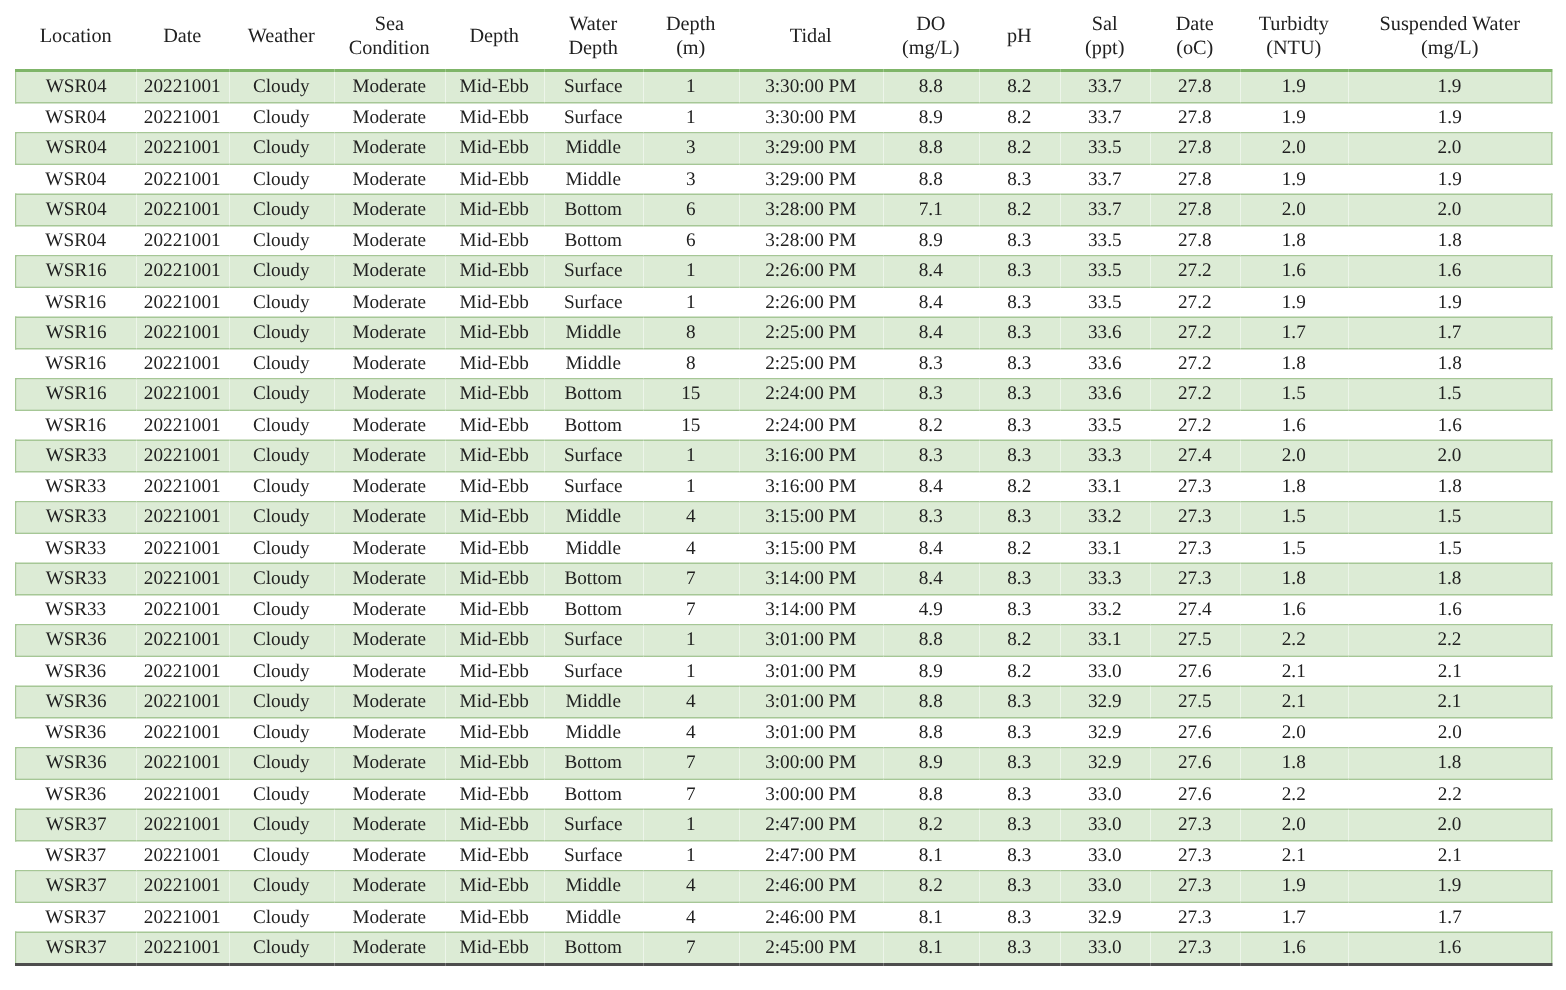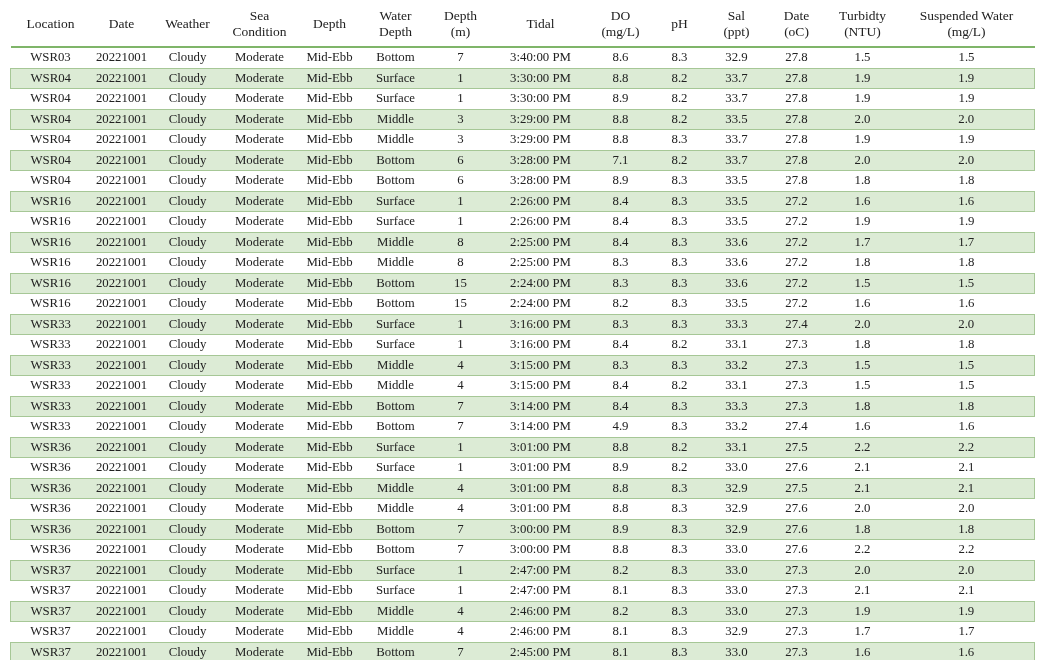--- a/index.html
+++ b/index.html
@@ -102,36 +102,20 @@
             <div>Turbidty</div>
             <div>(NTU)</div>
           </th>
           <th>
             <div>Suspended Water</div>
             <div>(mg/L)</div>
           </th>
         </tr>
     </thead>
     <tbody>
-        <tr>
-          <td>WSR03</td>
-          <td>20221001</td>
-          <td>Cloudy</td>
-          <td>Moderate</td>
-          <td>Mid-Ebb</td>
-          <td>Bottom</td>
-          <td>7</td>
-          <td>3:40:00 PM</td>
-          <td>8.6</td>
-          <td>8.3</td>
-          <td>32.9</td>
-          <td>27.8</td>
-          <td>1.5</td>
-          <td>1.5</td>
-        </tr>
         <tr class="stripe">
           <td>WSR04</td>
           <td>20221001</td>
           <td>Cloudy</td>
           <td>Moderate</td>
           <td>Mid-Ebb</td>
           <td>Surface</td>
           <td>1</td>
           <td>3:30:00 PM</td>
           <td>8.8</td>

